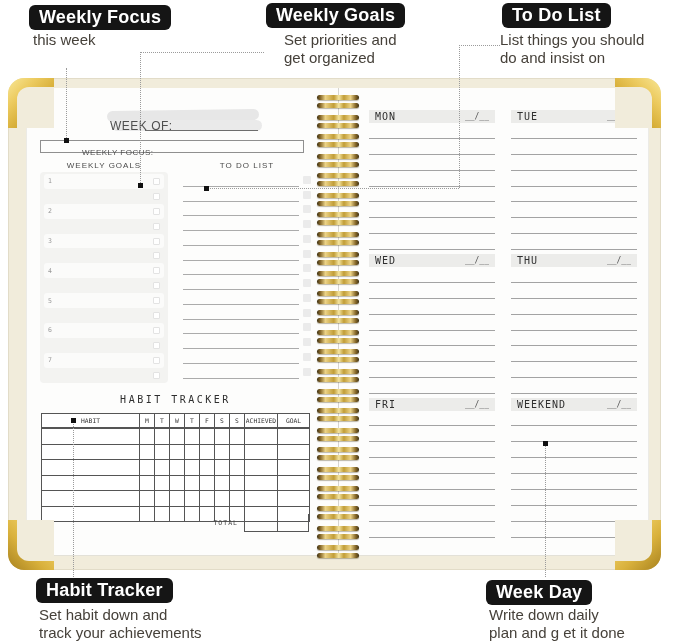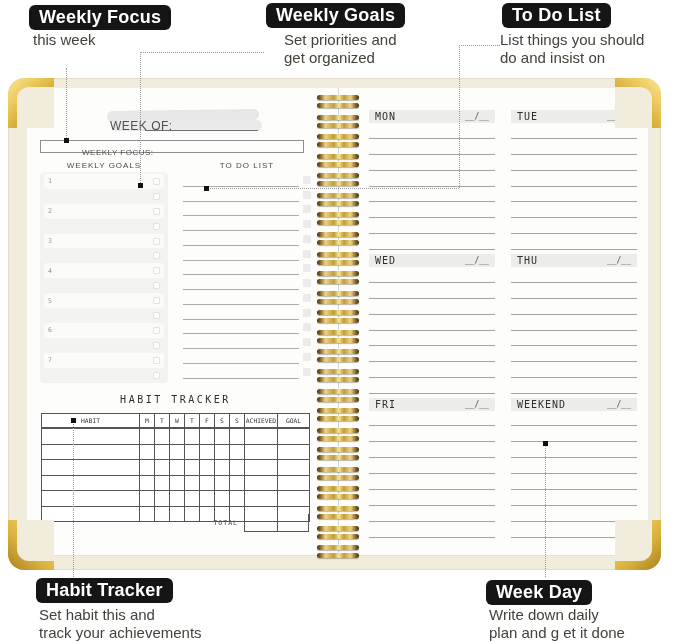--- a/index.html
+++ b/index.html
@@ -112,21 +112,21 @@
   </div>
 
   <div class="pill" style="left:502px;top:3px">To Do List</div>
   <div class="desc" style="left:500px;top:31px">
     <div>List things you should</div>
     <div>do and insist on</div>
   </div>
 
   <div class="pill" style="left:36px;top:578px">Habit Tracker</div>
   <div class="desc" style="left:39px;top:606px">
-    <div>Set habit this and</div>
+    <div>Set habit down and</div>
     <div>track your achievements</div>
   </div>
 
   <div class="pill" style="left:486px;top:580px">Week Day</div>
   <div class="desc" style="left:489px;top:606px">
     <div>Write down daily</div>
     <div>plan and g et it done</div>
   </div>
 
   <div class="cover"></div>

